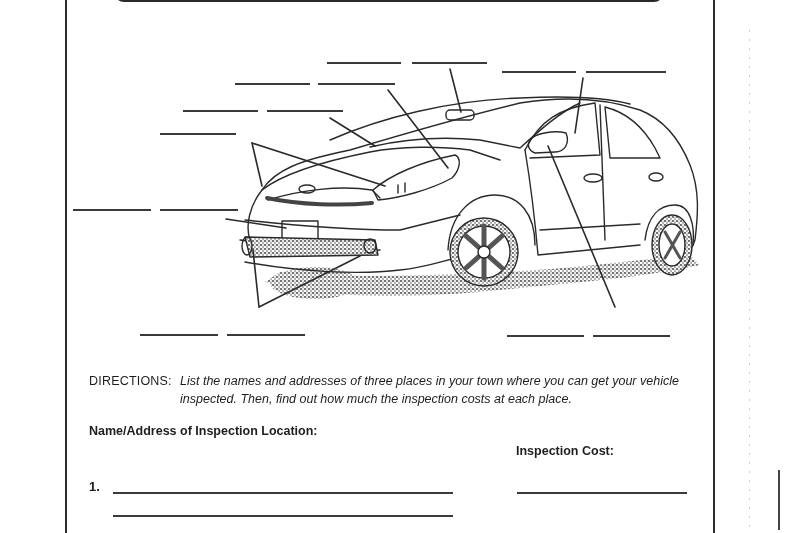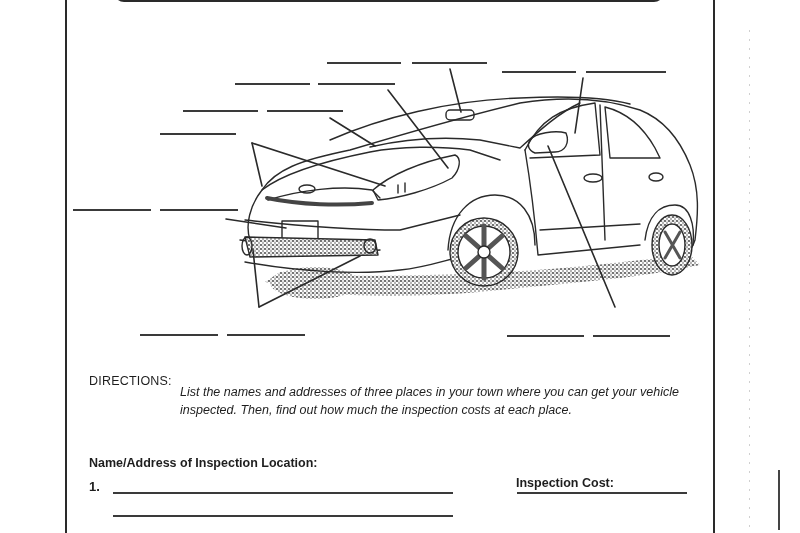--- a/index.html
+++ b/index.html
@@ -18,22 +18,22 @@
   .edge-dots { position: absolute; left: 749px; top: 30px; width: 1px; height: 500px;
     background: repeating-linear-gradient(to bottom, #bbb 0 2px, transparent 2px 9px); opacity: .7; }
   .edge-mark { position: absolute; left: 778px; top: 470px; width: 1.5px; height: 60px; background: #444; }
   .blank { position: absolute; height: 1.5px; background: #3a3a3a; }
   .diagram { position: absolute; left: 0; top: 0; width: 800px; height: 360px; }
   .directions {
     position: absolute; left: 89px; top: 372px; width: 590px;
     font-size: 12.5px; line-height: 18px;
   }
   .dir-label { font-weight: normal; letter-spacing: 0.2px; position: absolute; left: 0; top: 0; text-align: right; }
-  .dir-text { font-style: italic; position: absolute; left: 91px; top: 11px; width: 500px; }
-  .col-head { position: absolute; top: 456px; font-weight: bold; font-size: 12.5px; }
+  .dir-text { font-style: italic; position: absolute; left: 91px; top: 0; width: 500px; }
+  .col-head { position: absolute; top: 424px; font-weight: bold; font-size: 12.5px; }
   .row-num { position: absolute; left: 89px; top: 479px; font-weight: bold; font-size: 13px; }
 </style>
 </head>
 <body>
 
 <div class="top-box"></div>
 <div class="page-border-left"></div>
 <div class="page-border-right"></div>
 <div class="edge-dots"></div>
 <div class="edge-mark"></div>

